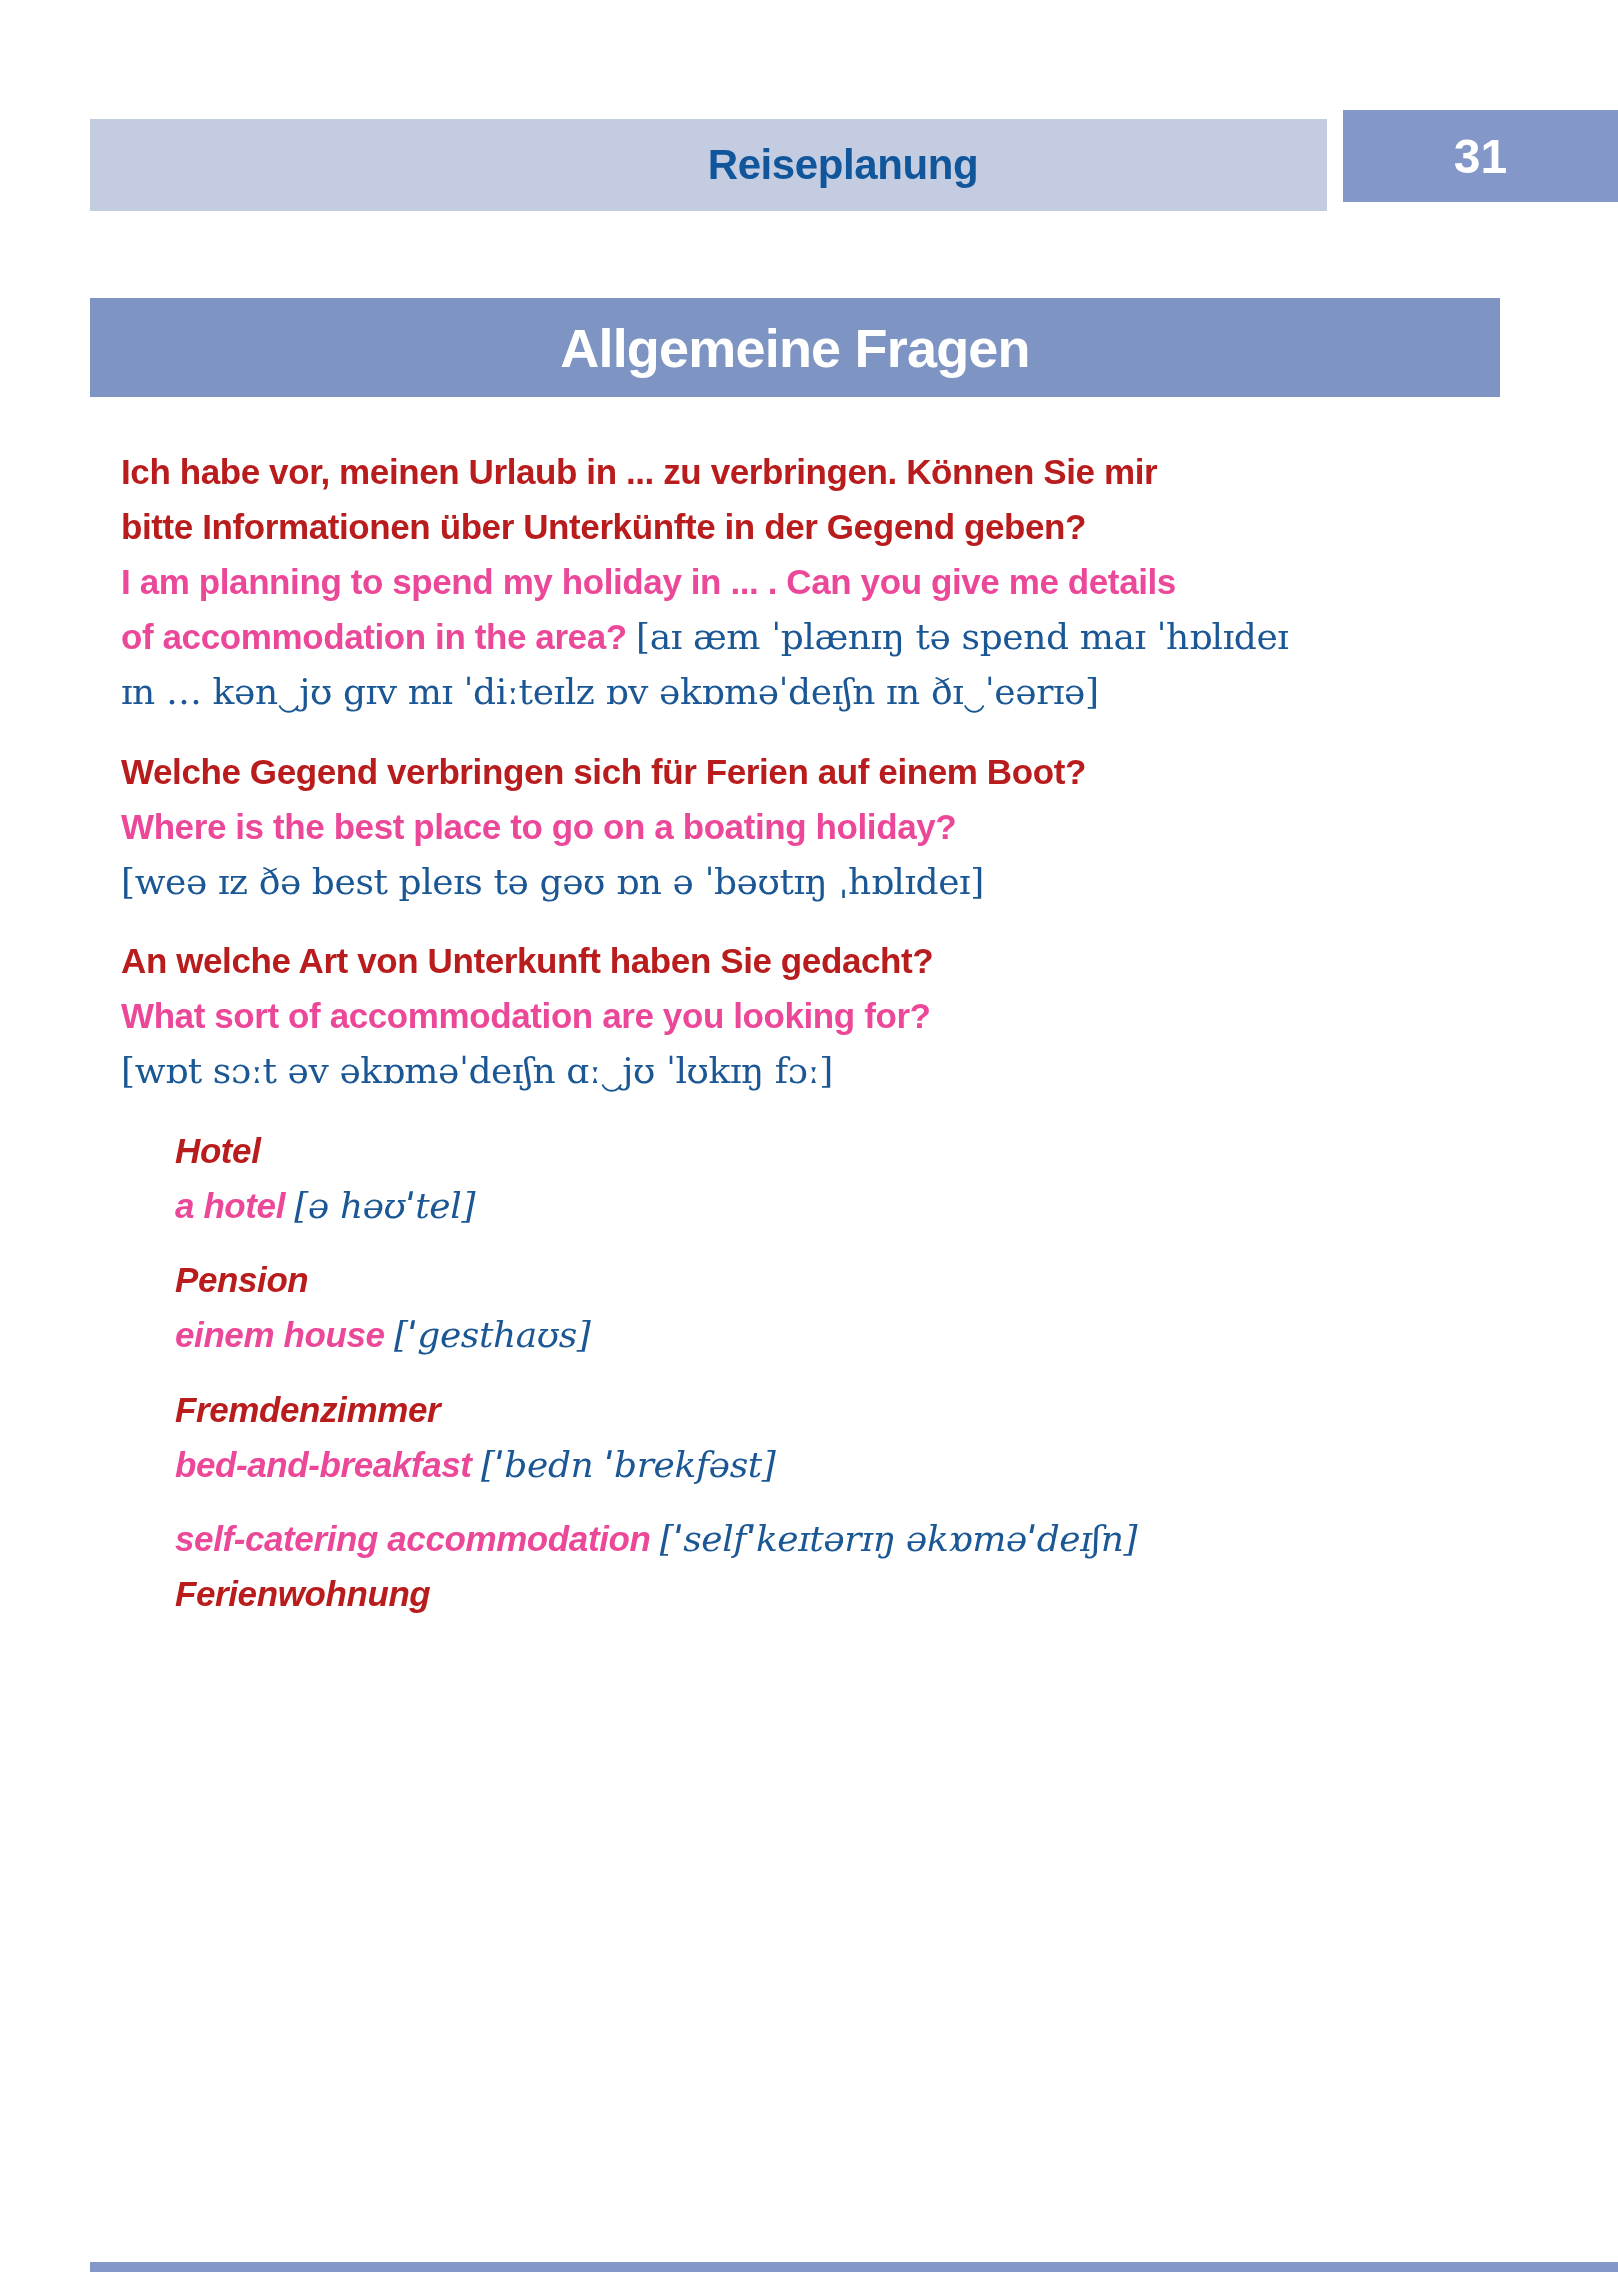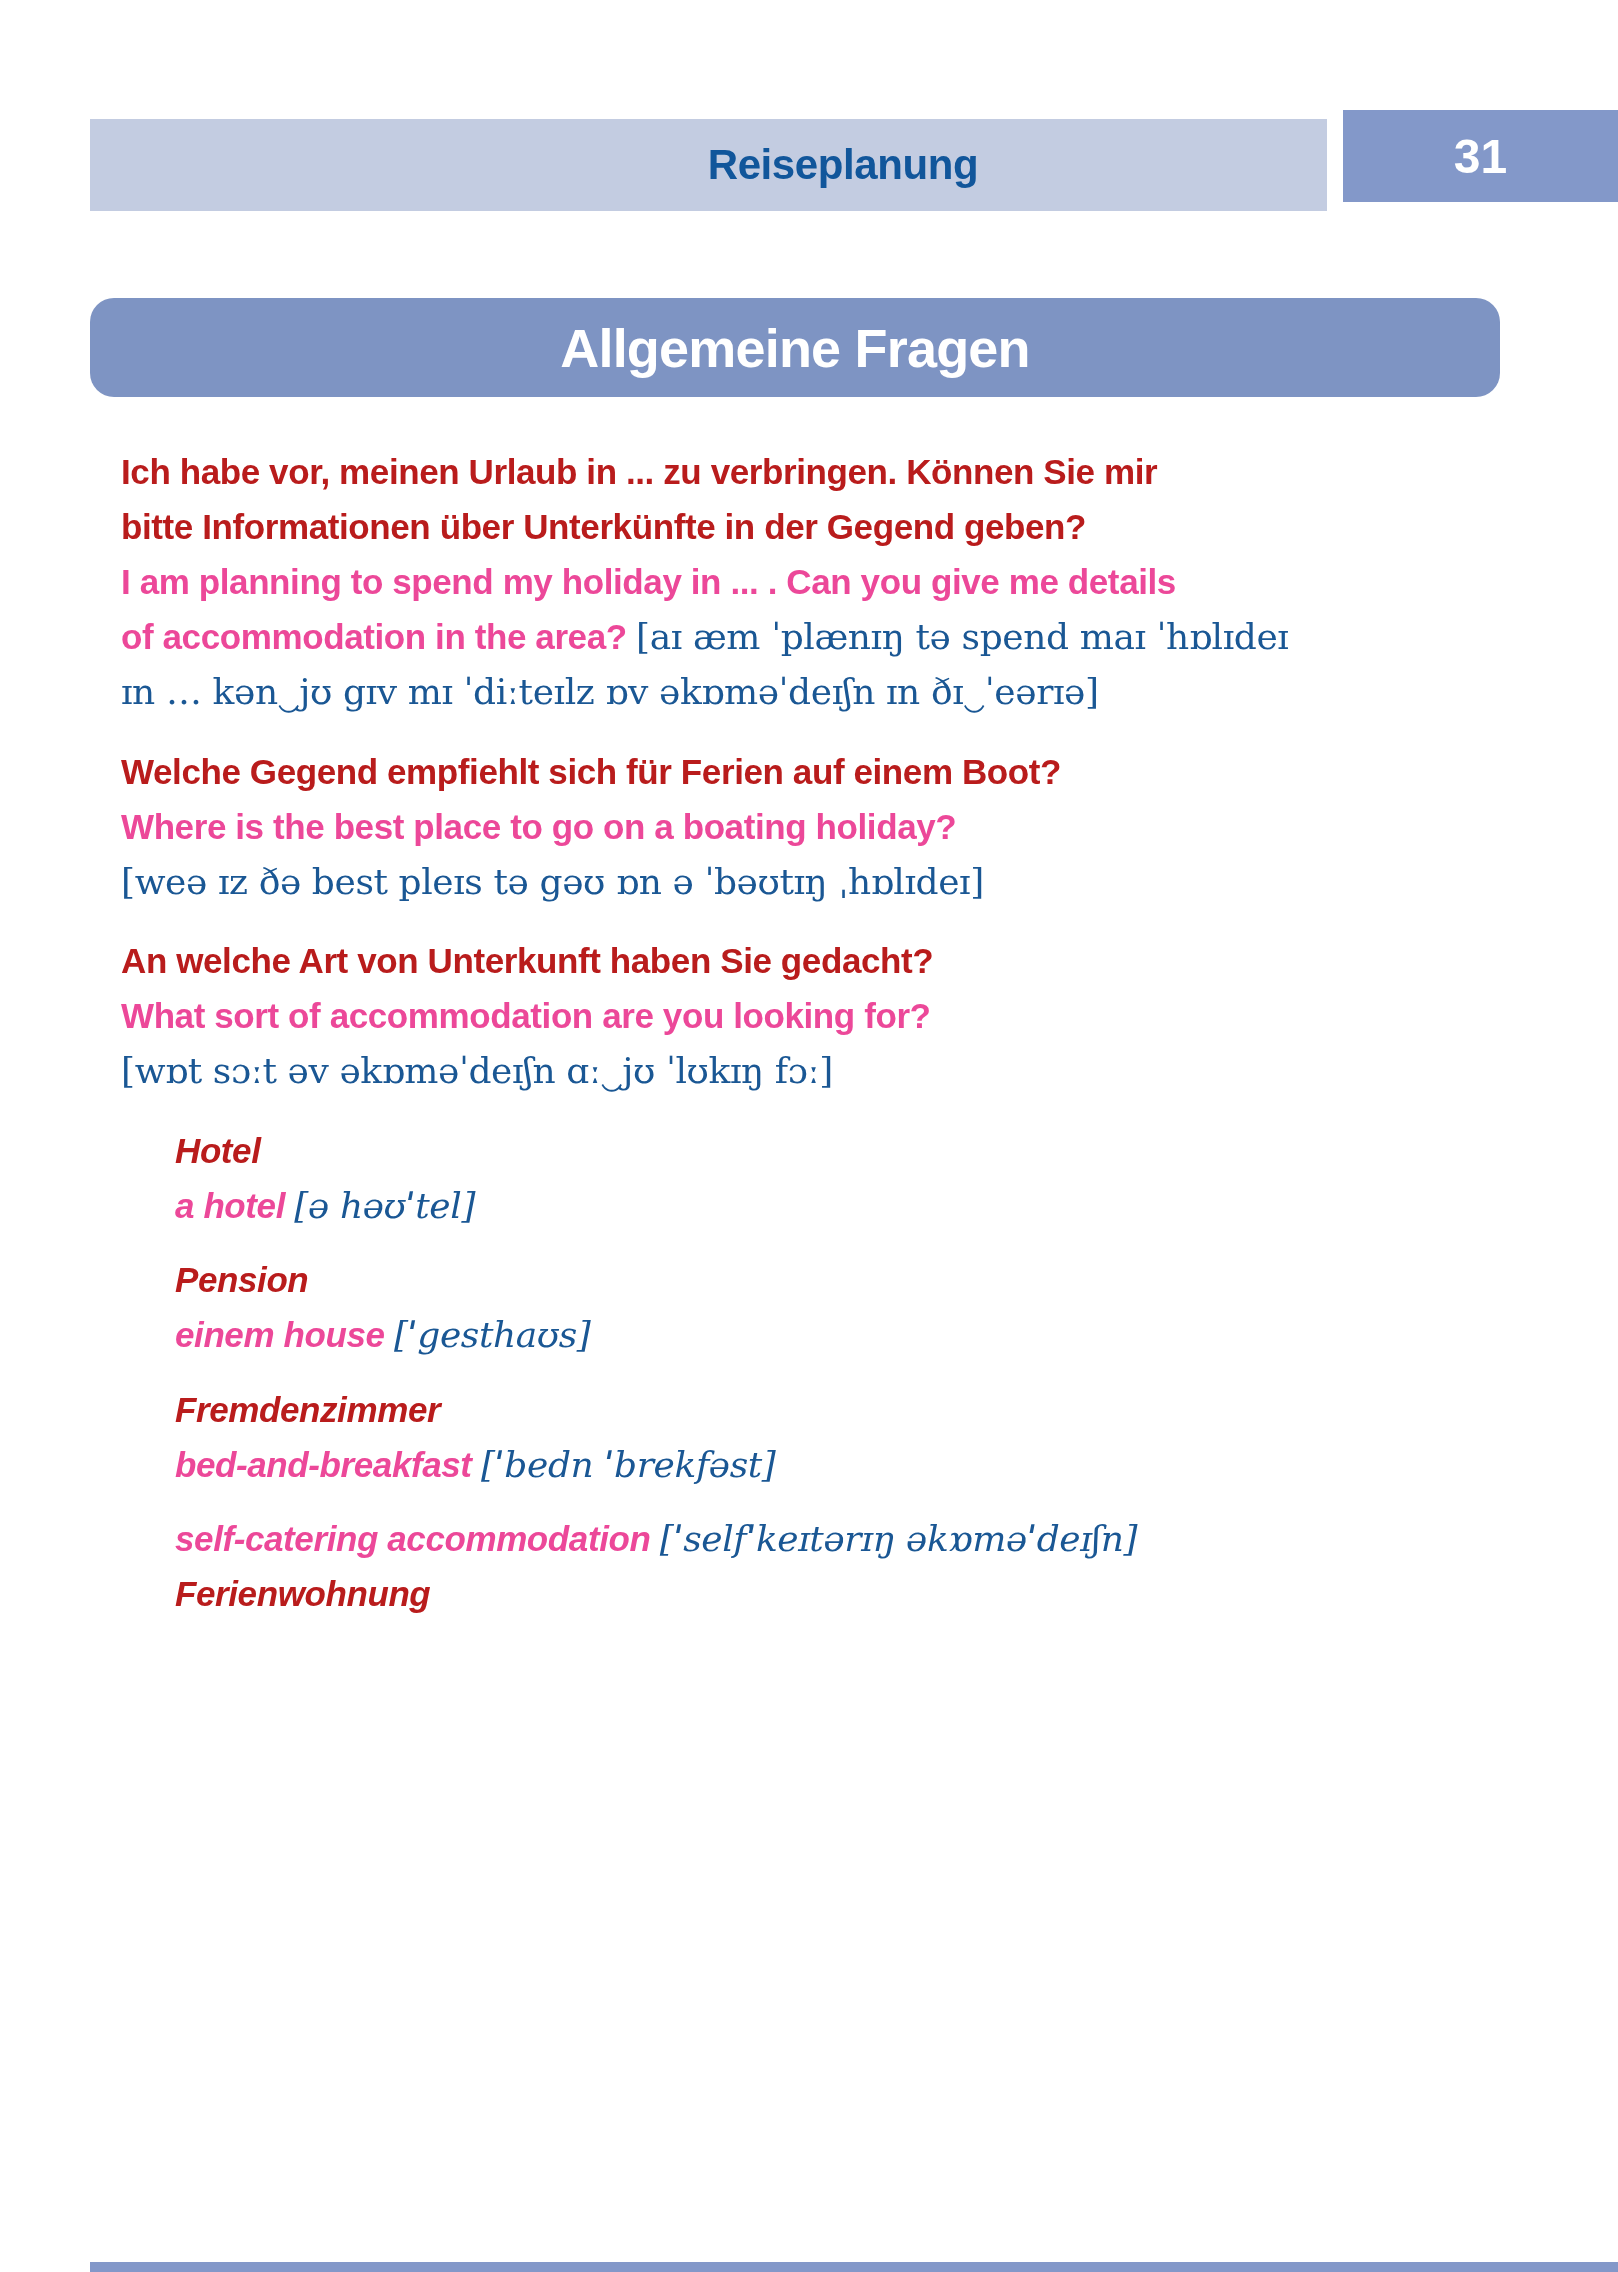--- a/index.html
+++ b/index.html
@@ -25,21 +25,21 @@
     background:#8398c9;
     display:flex;align-items:center;justify-content:center;
   }
   .page-number-box span{
     color:#ffffff;font-size:48px;font-weight:bold;
   }
   
   .section-banner{
     position:absolute;left:90px;top:298px;width:1410px;height:99px;
     background:#7e94c3;
-    display:flex;align-items:center;justify-content:center;border-radius:24px;
+    display:flex;align-items:center;justify-content:center;
   }
   .section-banner span{
     color:#ffffff;font-size:54px;font-weight:bold;letter-spacing:-0.8px;
   }
   
   .content{
     position:absolute;left:121px;top:444px;right:33px;
   }
   .phrase{margin-bottom:24.5px;}
   .entry{margin-bottom:19.6px;margin-left:54px;font-style:italic;}
@@ -82,21 +82,21 @@
   <main class="content">
     <div id="phrases-mount">
         <div class="phrase">
           <div class="line"><span class="seg-de">Ich habe vor, meinen Urlaub in ... zu verbringen. Können Sie mir</span></div>
           <div class="line"><span class="seg-de">bitte Informationen über Unterkünfte in der Gegend geben?</span></div>
           <div class="line"><span class="seg-en">I am planning to spend my holiday in ... . Can you give me details</span></div>
           <div class="line"><span class="seg-en">of accommodation in the area? </span><span class="seg-ipa">[aɪ æm ˈplænɪŋ tə spend maɪ ˈhɒlɪdeɪ</span></div>
           <div class="line"><span class="seg-ipa">ɪn … kən‿jʊ gɪv mɪ ˈdiːteɪlz ɒv əkɒməˈdeɪʃn ɪn ðɪ‿ˈeərɪə]</span></div>
         </div>
         <div class="phrase">
-          <div class="line"><span class="seg-de">Welche Gegend empfiehlt sich für Ferien auf einem Boot?</span></div>
+          <div class="line"><span class="seg-de">Welche Gegend verbringen sich für Ferien auf einem Boot?</span></div>
           <div class="line"><span class="seg-en">Where is the best place to go on a boating holiday?</span></div>
           <div class="line"><span class="seg-ipa">[weə ɪz ðə best pleɪs tə gəʊ ɒn ə ˈbəʊtɪŋ ˌhɒlɪdeɪ]</span></div>
         </div>
         <div class="phrase">
           <div class="line"><span class="seg-de">An welche Art von Unterkunft haben Sie gedacht?</span></div>
           <div class="line"><span class="seg-en">What sort of accommodation are you looking for?</span></div>
           <div class="line"><span class="seg-ipa">[wɒt sɔːt əv əkɒməˈdeɪʃn ɑː‿jʊ ˈlʊkɪŋ fɔː]</span></div>
         </div>
       </div>
     <div id="entries-mount">

